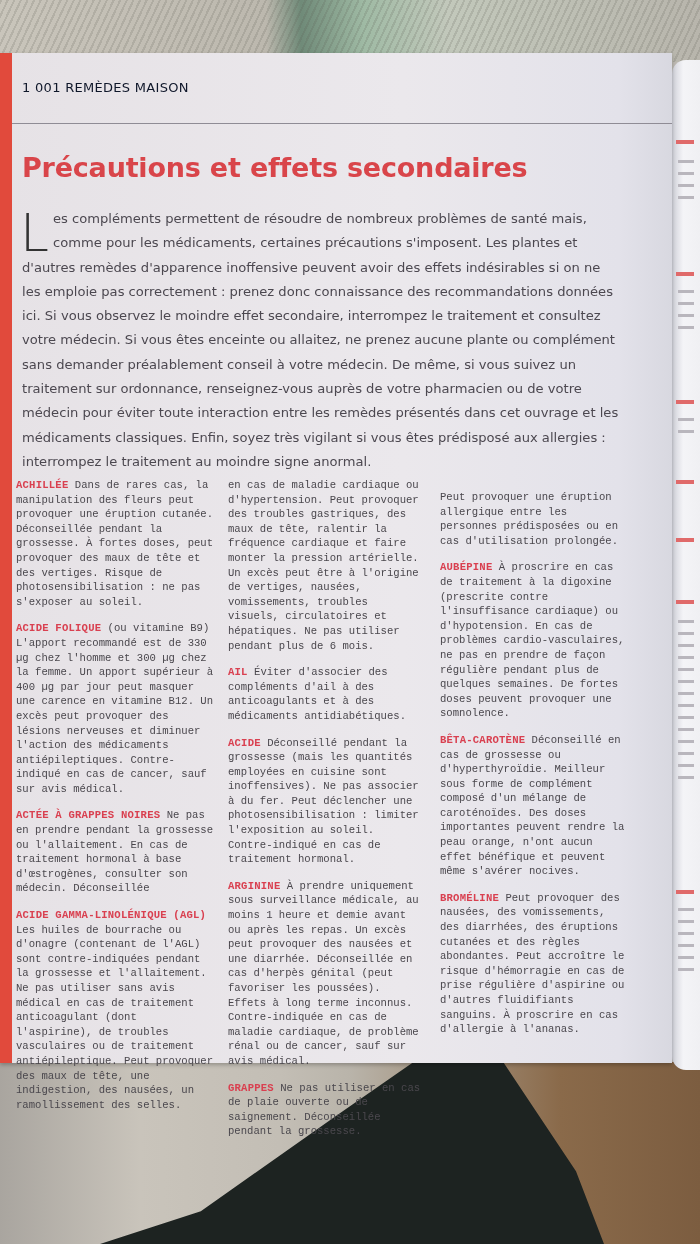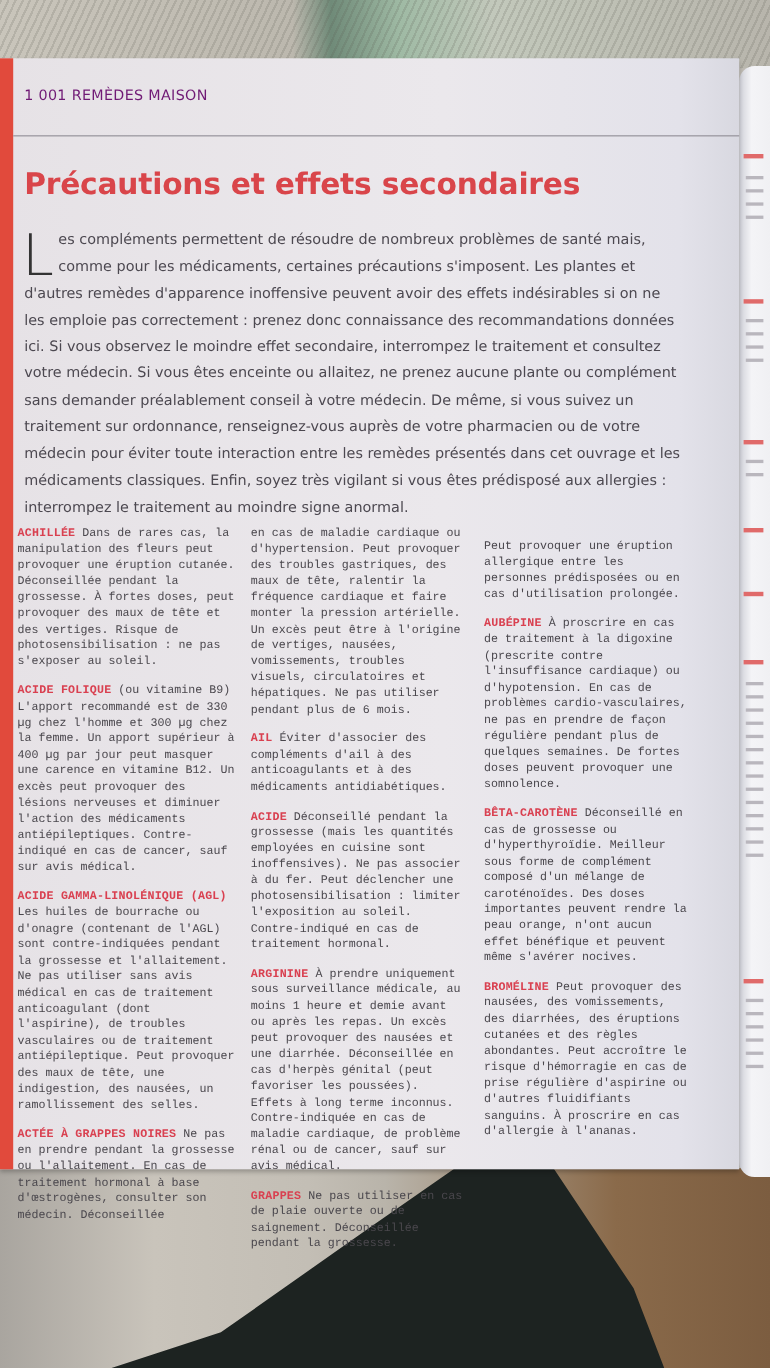--- a/index.html
+++ b/index.html
@@ -35,21 +35,21 @@
     }
     .right-page {
       position:absolute; left:672px; top:60px; width:28px; height:1010px;
       background:linear-gradient(90deg,#cfd0d8 0%,#f4f4f7 40%,#f0f0f3 100%);
       border-radius:14px 0 0 14px;
     }
     .rp-line { position:absolute; left:6px; height:3px; background:#b9b6bd; width:16px; }
     .rp-red  { position:absolute; left:4px; height:4px; background:#e06a6a; width:18px; }
     .running-head {
       position:absolute; left:22px; top:80px;
-      font-size:13px; color:#701a75; letter-spacing:.3px;
+      font-size:13px; color:#0f172a; letter-spacing:.3px;
     }
     .rule {
       position:absolute; left:12px; top:123px; width:660px; height:1px; background:#8f8c95;
     }
     h1 {
       position:absolute; left:22px; top:152px; margin:0;
       font-family:"DejaVu Sans", sans-serif; font-weight:bold;
       font-size:27px; color:#d9454a; letter-spacing:-.2px;
     }
     .intro {
@@ -132,26 +132,26 @@
   <p class="entry">
     <span class="term">ACHILLÉE</span>
     <span>Dans de rares cas, la manipulation des fleurs peut provoquer une éruption cutanée. Déconseillée pendant la grossesse. À fortes doses, peut provoquer des maux de tête et des vertiges. Risque de photosensibilisation : ne pas s'exposer au soleil.</span>
   </p>
   <p class="entry">
     <span class="term">ACIDE FOLIQUE</span>
     <span class="aside">(ou vitamine B9)</span>
     <span>L'apport recommandé est de 330 µg chez l'homme et 300 µg chez la femme. Un apport supérieur à 400 µg par jour peut masquer une carence en vitamine B12. Un excès peut provoquer des lésions nerveuses et diminuer l'action des médicaments antiépileptiques. Contre-indiqué en cas de cancer, sauf sur avis médical.</span>
   </p>
   <p class="entry">
+    <span class="term">ACTÉE À GRAPPES NOIRES</span>
+    <span>Ne pas en prendre pendant la grossesse ou l'allaitement. En cas de traitement hormonal à base d'œstrogènes, consulter son médecin. Déconseillée</span>
+  </p>
+  <p class="entry">
     <span class="term">ACIDE GAMMA-LINOLÉNIQUE (AGL)</span>
     <span>Les huiles de bourrache ou d'onagre (contenant de l'AGL) sont contre-indiquées pendant la grossesse et l'allaitement. Ne pas utiliser sans avis médical en cas de traitement anticoagulant (dont l'aspirine), de troubles vasculaires ou de traitement antiépileptique. Peut provoquer des maux de tête, une indigestion, des nausées, un ramollissement des selles.</span>
-  </p>
-  <p class="entry">
-    <span class="term">ACTÉE À GRAPPES NOIRES</span>
-    <span>Ne pas en prendre pendant la grossesse ou l'allaitement. En cas de traitement hormonal à base d'œstrogènes, consulter son médecin. Déconseillée</span>
   </p>
 </div>
 
 <div class="col" style="left:228px; width:196px">
   <p class="entry">
     <span>en cas de maladie cardiaque ou d'hypertension. Peut provoquer des troubles gastriques, des maux de tête, ralentir la fréquence cardiaque et faire monter la pression artérielle. Un excès peut être à l'origine de vertiges, nausées, vomissements, troubles visuels, circulatoires et hépatiques. Ne pas utiliser pendant plus de 6 mois.</span>
   </p>
   <p class="entry">
     <span class="term">AIL</span>
     <span>Éviter d'associer des compléments d'ail à des anticoagulants et à des médicaments antidiabétiques.</span>

